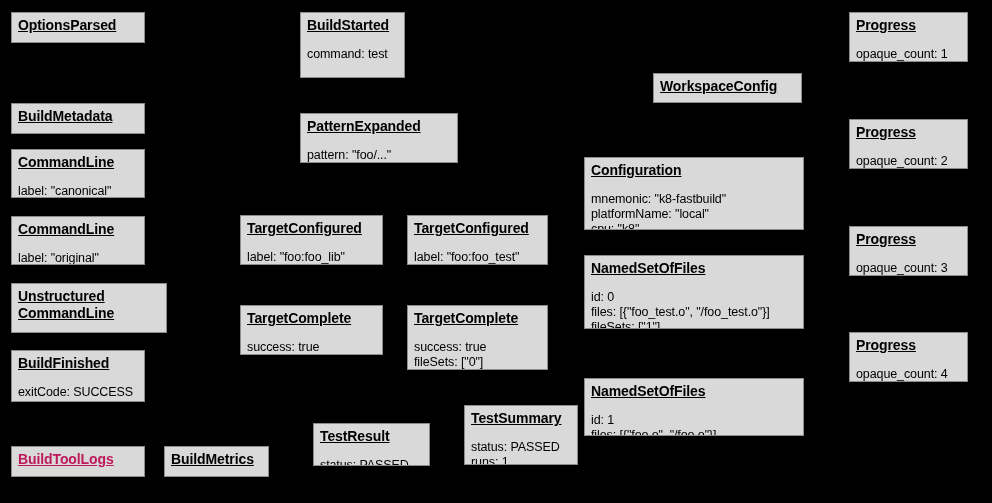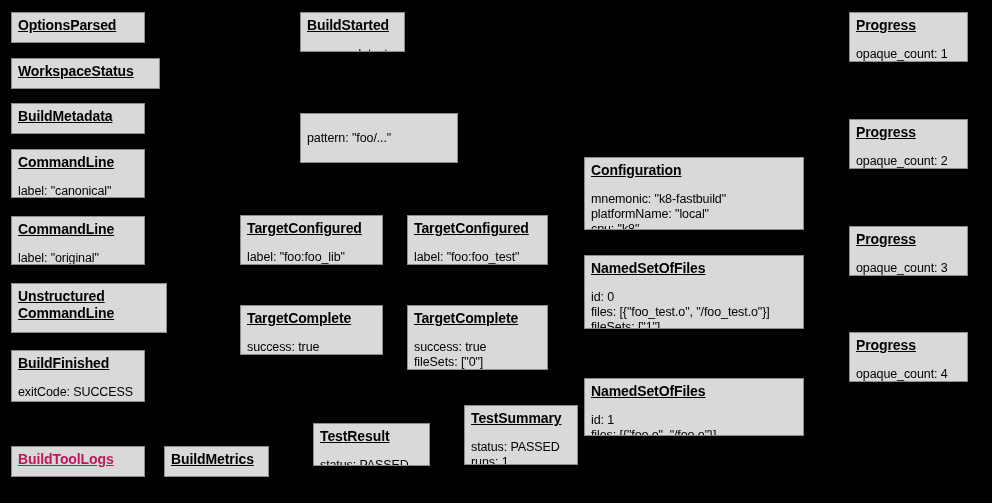--- a/index.html
+++ b/index.html
@@ -56,25 +56,20 @@
 </style>
 </head>
 <body>
 
 <div id="canvas">
     <div class="node" style="left: 11px; top: 12px; width: 134px; height: 31px; background: rgb(217, 217, 217); border-color: rgb(140, 140, 140); color: rgb(0, 0, 0);">
       <div class="node-title">
         <span class="tline">OptionsParsed</span>
       </div>
     </div>
-    <div class="node" style="left: 11px; top: 58px; width: 149px; height: 31px; background: rgb(217, 217, 217); border-color: rgb(140, 140, 140); color: rgb(0, 0, 0);">
-      <div class="node-title">
-        <span class="tline">WorkspaceStatus</span>
-      </div>
-    </div>
     <div class="node" style="left: 11px; top: 103px; width: 134px; height: 31px; background: rgb(217, 217, 217); border-color: rgb(140, 140, 140); color: rgb(0, 0, 0);">
       <div class="node-title">
         <span class="tline">BuildMetadata</span>
       </div>
     </div>
     <div class="node" style="left: 11px; top: 149px; width: 134px; height: 49px; background: rgb(217, 217, 217); border-color: rgb(140, 140, 140); color: rgb(0, 0, 0);">
       <div class="node-title">
         <span class="tline">CommandLine</span>
       </div>
       <div class="node-fields">
@@ -106,29 +101,32 @@
     <div class="node" style="left: 11px; top: 446px; width: 134px; height: 31px; background: rgb(217, 217, 217); border-color: rgb(140, 140, 140); color: #be185d;">
       <div class="node-title">
         <span class="tline">BuildToolLogs</span>
       </div>
     </div>
     <div class="node" style="left: 164px; top: 446px; width: 105px; height: 31px; background: rgb(217, 217, 217); border-color: rgb(140, 140, 140); color: rgb(0, 0, 0);">
       <div class="node-title">
         <span class="tline">BuildMetrics</span>
       </div>
     </div>
-    <div class="node" style="left: 300px; top: 12px; width: 105px; height: 40px; background: rgb(217, 217, 217); border-color: rgb(140, 140, 140); color: rgb(0, 0, 0);">
+    <div class="node" style="left: 300px; top: 12px; width: 105px; height: 66px; background: rgb(217, 217, 217); border-color: rgb(140, 140, 140); color: rgb(0, 0, 0);">
       <div class="node-title">
         <span class="tline">BuildStarted</span>
       </div>
       <div class="node-fields">
         <span class="node-field">command: test</span>
       </div>
     </div>
     <div class="node" style="left: 300px; top: 113px; width: 158px; height: 50px; background: rgb(217, 217, 217); border-color: rgb(140, 140, 140); color: rgb(0, 0, 0);">
+      <div class="node-title">
+        <span class="tline">PatternExpanded</span>
+      </div>
       <div class="node-fields">
         <span class="node-field">pattern: "foo/..."</span>
       </div>
     </div>
     <div class="node" style="left: 240px; top: 215px; width: 143px; height: 50px; background: rgb(217, 217, 217); border-color: rgb(140, 140, 140); color: rgb(0, 0, 0);">
       <div class="node-title">
         <span class="tline">TargetConfigured</span>
       </div>
       <div class="node-fields">
         <span class="node-field">label: "foo:foo_lib"</span>
@@ -167,20 +165,25 @@
         <span class="node-field">status: PASSED</span>
       </div>
     </div>
     <div class="node" style="left: 464px; top: 405px; width: 114px; height: 60px; background: rgb(217, 217, 217); border-color: rgb(140, 140, 140); color: rgb(0, 0, 0);">
       <div class="node-title">
         <span class="tline">TestSummary</span>
       </div>
       <div class="node-fields">
         <span class="node-field">status: PASSED</span>
         <span class="node-field">runs: 1</span>
+      </div>
+    </div>
+    <div class="node" style="left: 653px; top: 73px; width: 149px; height: 30px; background: rgb(217, 217, 217); border-color: rgb(140, 140, 140); color: rgb(0, 0, 0);">
+      <div class="node-title">
+        <span class="tline">WorkspaceConfig</span>
       </div>
     </div>
     <div class="node" style="left: 584px; top: 157px; width: 220px; height: 73px; background: rgb(217, 217, 217); border-color: rgb(140, 140, 140); color: rgb(0, 0, 0);">
       <div class="node-title">
         <span class="tline">Configuration</span>
       </div>
       <div class="node-fields">
         <span class="node-field">mnemonic: "k8-fastbuild"</span>
         <span class="node-field">platformName: "local"</span>
         <span class="node-field">cpu: "k8"</span>

